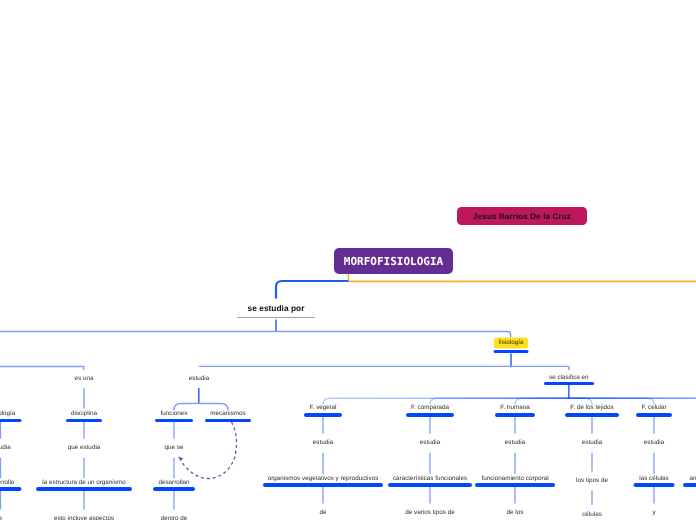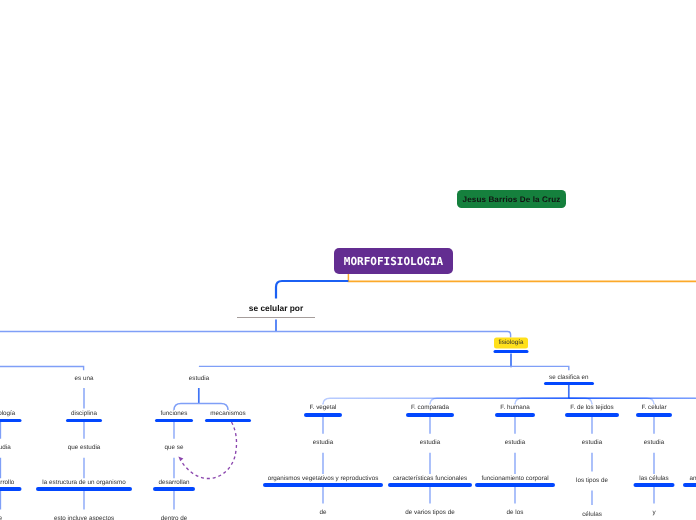--- a/index.html
+++ b/index.html
@@ -132,24 +132,24 @@
       <path d="M569,398.3 L330,398.3 Q323,398.3 323,404.5 L323,403" fill="none" stroke="url(#g0)" stroke-width="1.4" stroke-linecap="butt"></path>
       <path d="M569,398.3 L437,398.3 Q430,398.3 430,404.5 L430,403" fill="none" stroke="url(#g1)" stroke-width="1.4" stroke-linecap="butt"></path>
       <path d="M569,398.3 L522,398.3 Q515,398.3 515,404.5 L515,403" fill="none" stroke="url(#g2)" stroke-width="1.4" stroke-linecap="butt"></path>
       <path d="M569,398.3 L585,398.3 Q592,398.3 592,404.5 L592,403" fill="none" stroke="url(#g3)" stroke-width="1.4" stroke-linecap="butt"></path>
       <path d="M569,398.3 L647,398.3 Q654,398.3 654,404.5 L654,403" fill="none" stroke="url(#g4)" stroke-width="1.4" stroke-linecap="butt"></path>
       <path d="M569,398.3 L695,398.3 Q702,398.3 702,404.5 L702,403" fill="none" stroke="url(#g5)" stroke-width="1.4" stroke-linecap="butt"></path>
       <path d="M569,398.3 L753,398.3 Q760,398.3 760,404.5 L760,403" fill="none" stroke="url(#g6)" stroke-width="1.4" stroke-linecap="butt"></path>
       <path d="M231.5,422 C238,434 237,447 235,456 C232,468 222,478 209,478.5 C197,479 187,470 181,461" fill="none" stroke="#8a45ad" stroke-width="1.35" stroke-dasharray="3 2.9" stroke-linecap="butt"></path>
       <path d="M178.4,456.6 L183.4,458.5 L180.2,461.2 Z" fill="#8a45ad" stroke="none"></path>
     </svg>
-<div class="badge-author" style="left: 457px; top: 190px; width: 109px; height: 18px; background: #15803d;">Jesus Barrios De la Cruz</div>
+<div class="badge-author" style="left: 457px; top: 207px; width: 130px; height: 18px; background: #be185d;">Jesus Barrios De la Cruz</div>
     <div class="root-box" style="left: 289px; top: 248px; width: 119px; height: 26px; background: rgb(99, 45, 145); color: rgb(255, 255, 255);">MORFOFISIOLOGIA</div>
     <div class="uline" style="left: 276px; top: 316.8px; width: 78px; background: rgb(165, 157, 155);"></div>
-    <div class="nlabel" style="left: 276px; top: 307.5px; font-size: 8.4px; font-weight: bold; color: rgb(17, 17, 17);">se celular por</div>
+    <div class="nlabel" style="left: 276px; top: 307.5px; font-size: 8.4px; font-weight: bold; color: rgb(17, 17, 17);">se estudia por</div>
     <div class="nlabel" style="left: 84px; top: 378.5px;">es una</div>
     <div class="nlabel" style="left: 199px; top: 378.5px;">estudia</div>
     <div class="nlabel" style="left: 0.5px; top: 448.2px;">estudia</div>
     <div class="nlabel" style="left: 0.5px; top: 519px;">e</div>
     <div class="nlabel" style="left: 84px; top: 448.2px;">que estudia</div>
     <div class="nlabel" style="left: 84px; top: 519px;">esto incluye aspectos</div>
     <div class="nlabel" style="left: 174px; top: 448.2px;">que se</div>
     <div class="nlabel" style="left: 174px; top: 519px;">dentro de</div>
     <div class="nlabel" style="left: 323px; top: 443.2px;">estudia</div>
     <div class="nlabel" style="left: 323px; top: 513px;">de</div>

